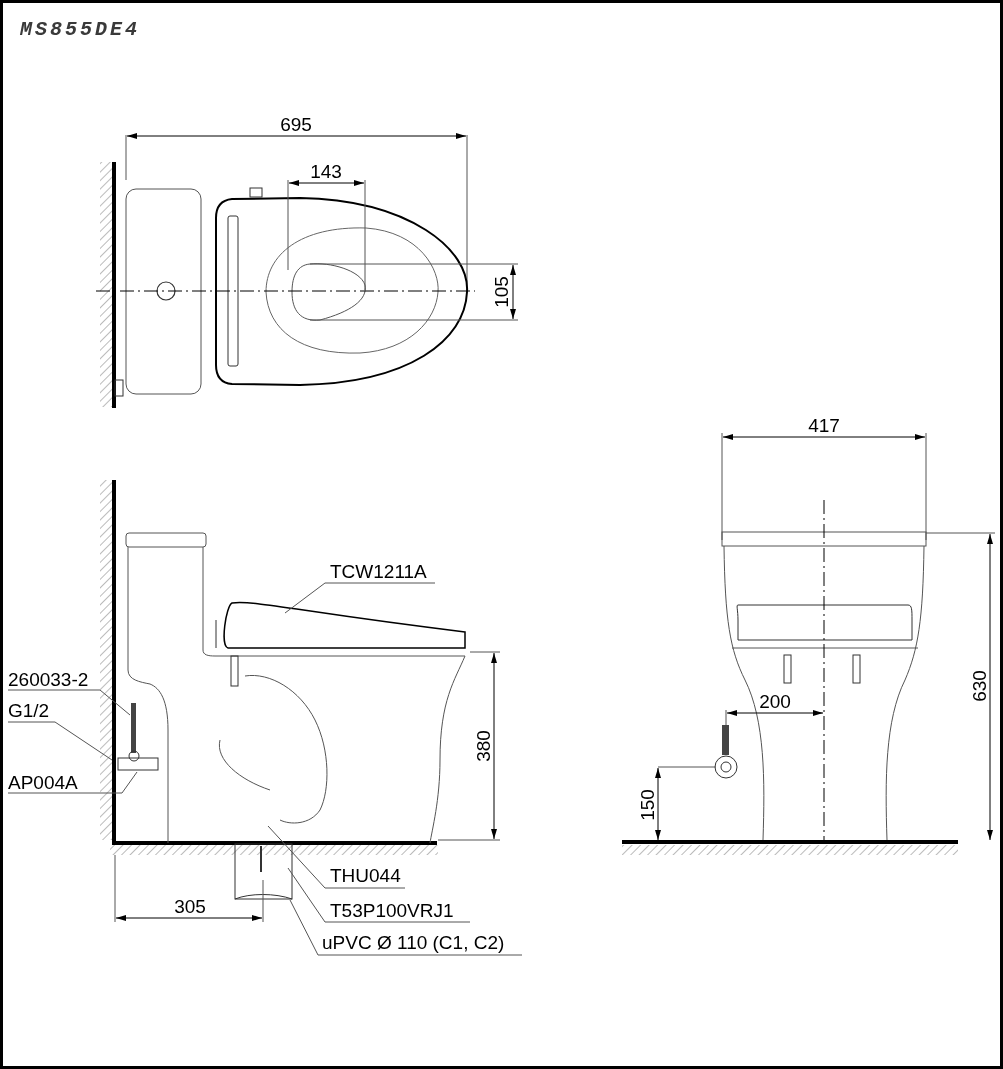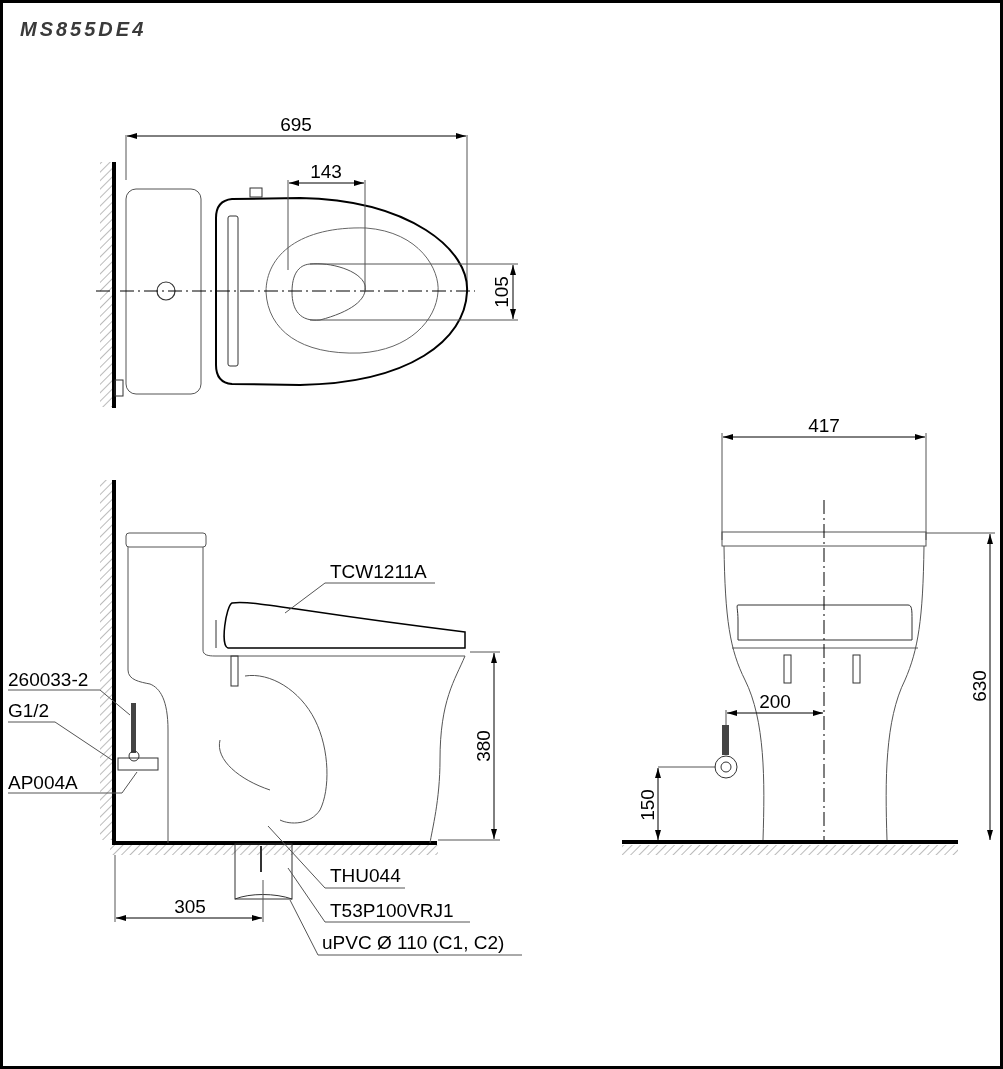--- a/index.html
+++ b/index.html
@@ -1,18 +1,18 @@
 <!DOCTYPE html>
 <html><head>
 <meta charset="utf-8">
 <style>
   html, body { margin: 0; padding: 0; background: #ffffff; }
   body { width: 1003px; height: 1069px; position: relative; overflow: hidden; font-family: "Liberation Sans", sans-serif; }
   .frame { position: absolute; left: 0; top: 0; width: 997px; height: 1063px; border: 3px solid #000; background: #fff; }
-  .title { position: absolute; left: 20px; top: 18px; font-family: Liberation Sans, sans-serif; font-weight: bold; font-style: italic; font-size: 20px; letter-spacing: 3px; color: #3a3a3a; }
+  .title { position: absolute; left: 20px; top: 18px; font-family: Liberation Mono, monospace; font-weight: bold; font-style: italic; font-size: 20px; letter-spacing: 3px; color: #3a3a3a; }
   svg { position: absolute; left: 0; top: 0; }
   .dimtxt { font-family: "Liberation Sans", sans-serif; font-size: 19px; fill: #000; }
   .lbltxt { font-family: "Liberation Sans", sans-serif; font-size: 19px; fill: #000; }
 </style>
 </head>
 <body>
 
 <div class="frame"></div>
 <div class="title">MS855DE4</div>
 

